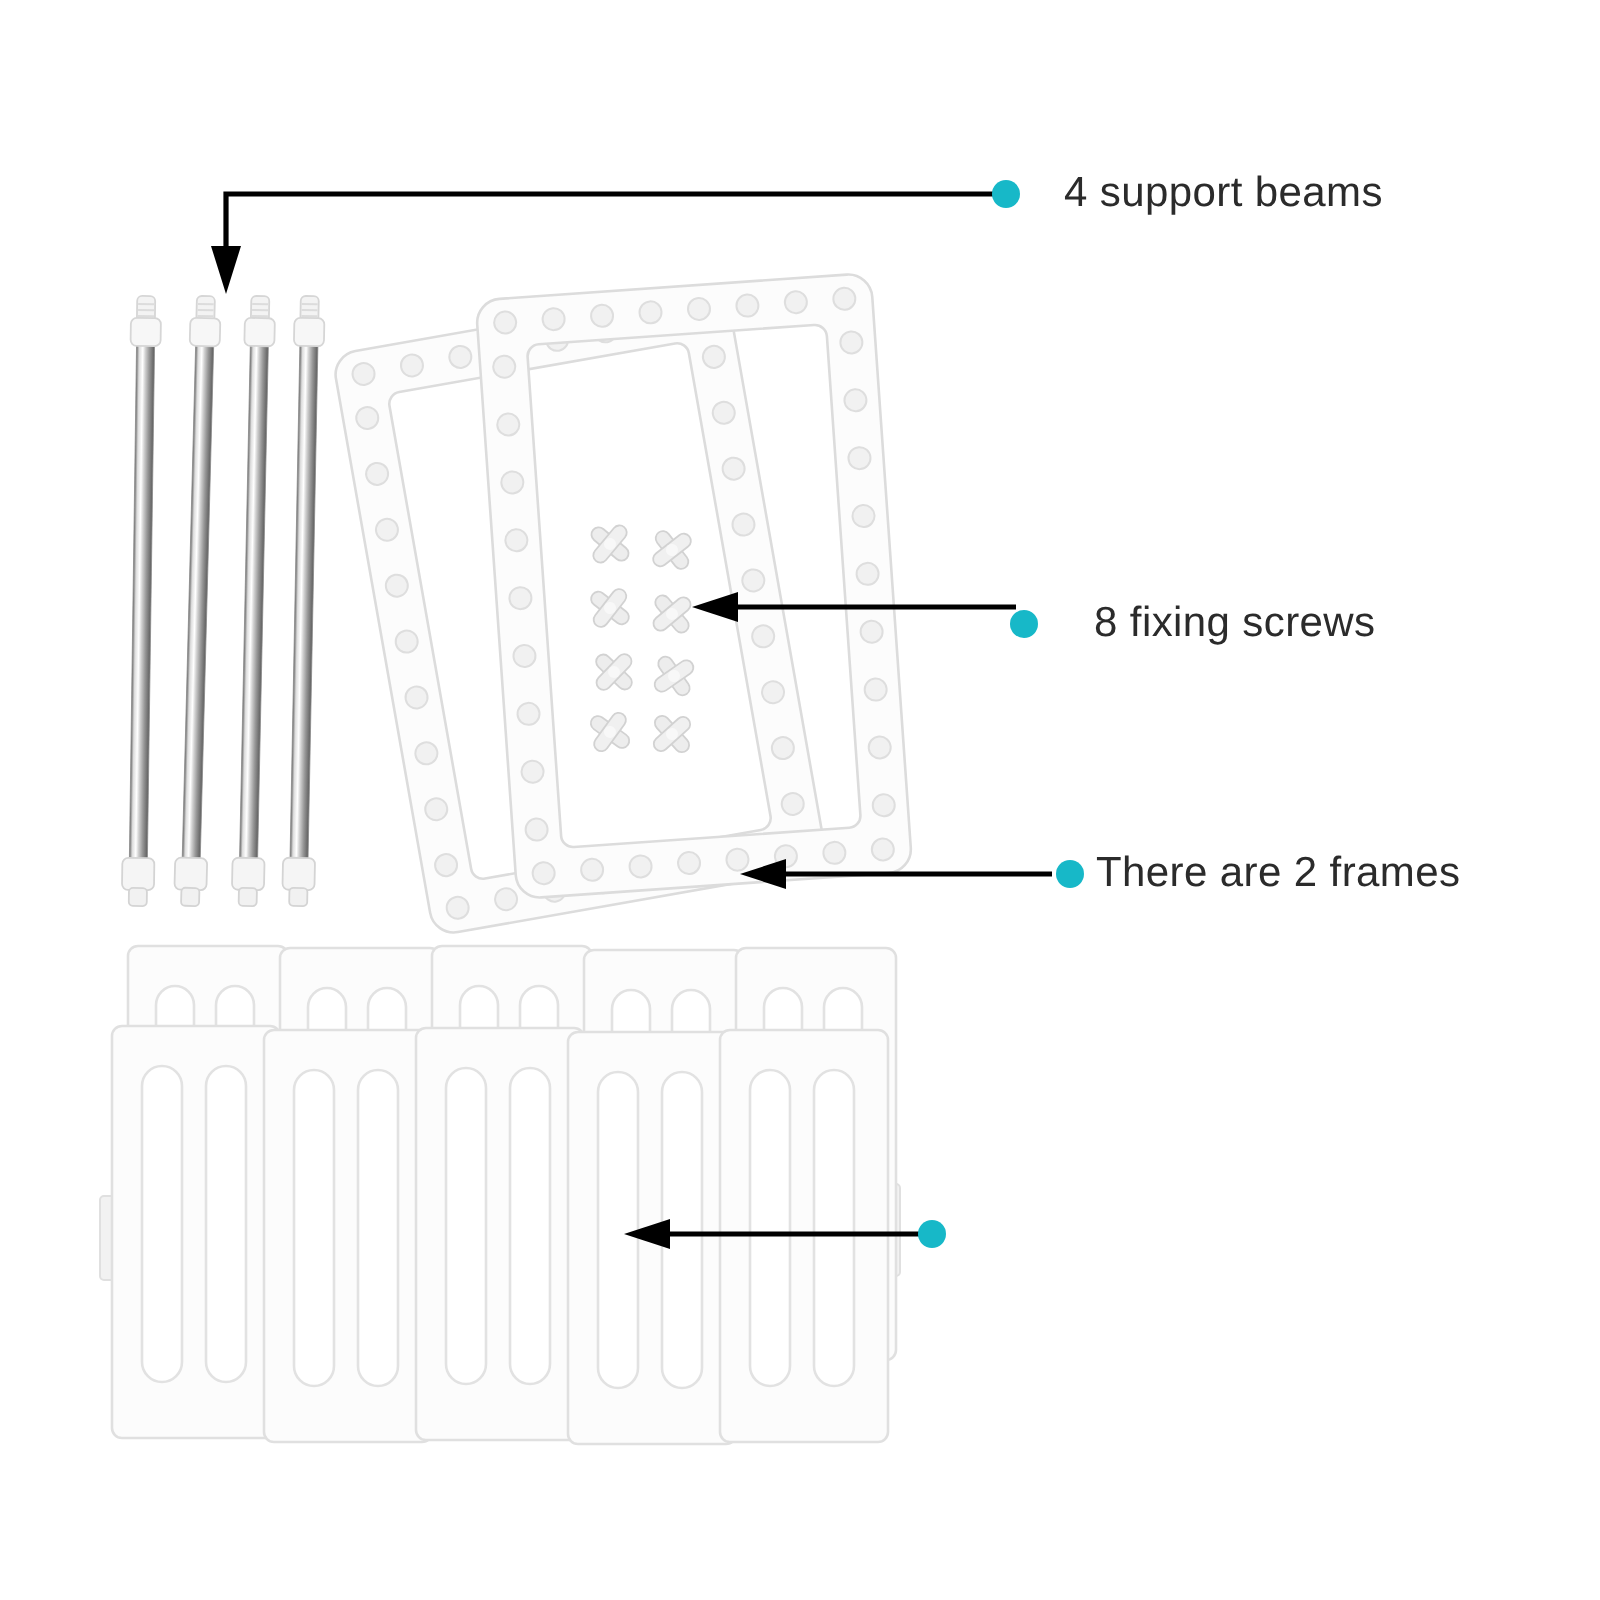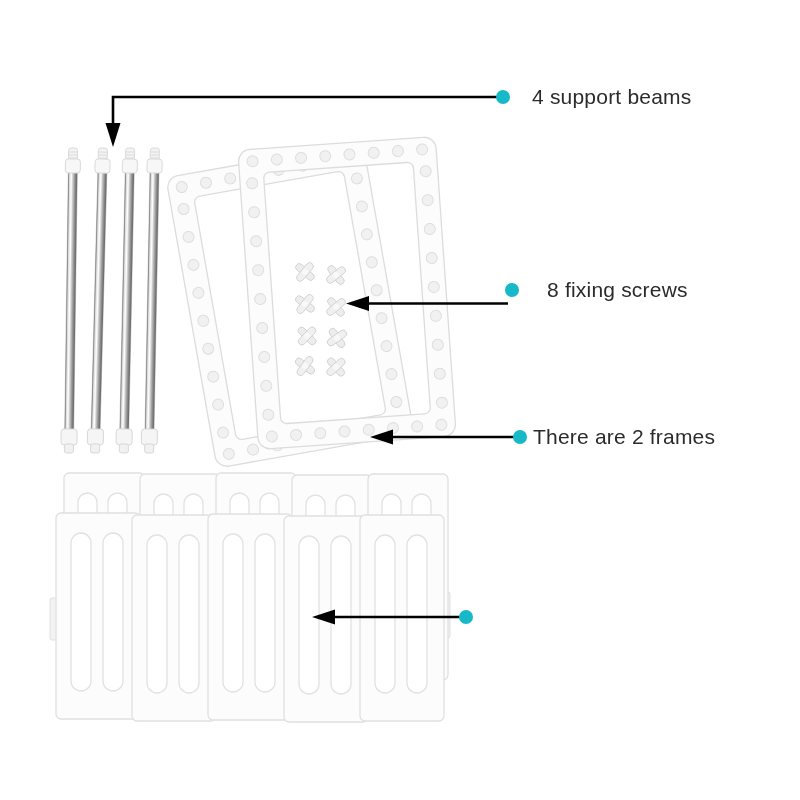--- a/index.html
+++ b/index.html
@@ -260,28 +260,28 @@
       </g>
   </svg>
 
   <div class="annotation" style="left:496px;top:83px">
     <svg class="dot" width="14" height="14">
       <circle cx="7" cy="7" r="7" fill="#17b8c8"></circle>
     </svg>
     <span class="ann-text" style="margin-left:22px">4 support beams</span>
   </div>
 
-  <div class="annotation" style="left:505px;top:276px">
+  <div class="annotation" style="left:505px;top:298px">
     <svg class="dot" width="14" height="14">
       <circle cx="7" cy="7" r="7" fill="#17b8c8"></circle>
     </svg>
     <span class="ann-text" style="margin-left:28px">8 fixing screws</span>
   </div>
 
-  <div class="annotation" style="left:513px;top:423px">
+  <div class="annotation" style="left:528px;top:423px">
     <svg class="dot" width="14" height="14">
       <circle cx="7" cy="7" r="7" fill="#17b8c8"></circle>
     </svg>
     <span class="ann-text" style="margin-left:6px">There are 2 frames</span>
   </div>
 
   <div class="annotation" style="left:459px;top:603px">
     <svg class="dot" width="14" height="14">
       <circle cx="7" cy="7" r="7" fill="#17b8c8"></circle>
     </svg>

